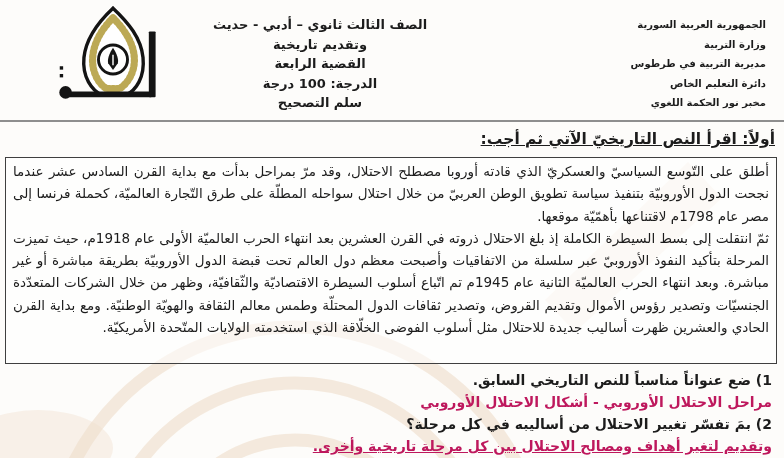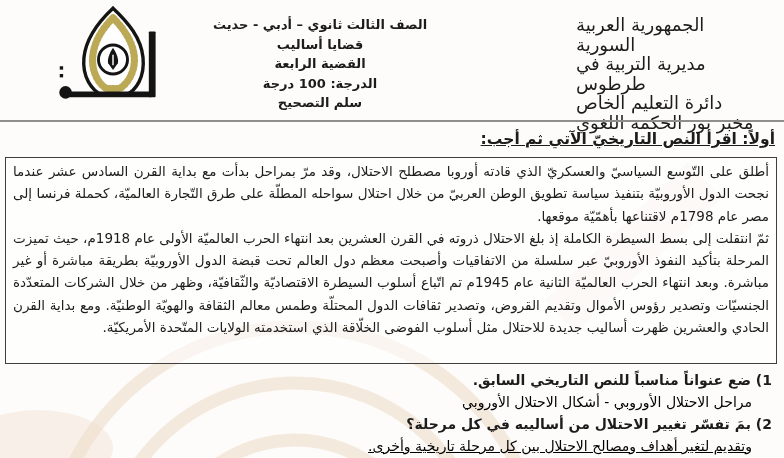--- a/index.html
+++ b/index.html
@@ -10,21 +10,21 @@
     direction:rtl;
     color:#1c1c1c;
   }
   .page{position:relative;width:784px;height:458px;}
   .wm{position:absolute;inset:0;z-index:0;pointer-events:none;}
   .content{position:absolute;inset:0;z-index:1;}
 
   
   .col-ministry{
     position:absolute;top:15px;right:18px;width:190px;
-    text-align:left;font-weight:400;font-size:18px;line-height:19.5px;
+    text-align:right;font-weight:700;font-size:10px;line-height:19.5px;
   }
   .col-exam{
     position:absolute;top:15px;right:324px;width:280px;
     text-align:center;font-weight:700;font-size:13px;line-height:19.5px;
   }
   .logo{position:absolute;top:2px;left:52px;width:122px;height:113px;}
   .rule{
     position:absolute;top:120px;left:0;width:784px;height:0;
     border-top:2px solid #8e8e8e;
   }
@@ -45,21 +45,21 @@
     overflow:hidden;background:rgba(255,255,255,0.55);
   }
   .passage-box p{margin:0;}
 
   
   .questions{
     position:absolute;top:369px;right:12px;left:8px;
     font-size:14px;line-height:22px;
   }
   .q{font-weight:600;}
-  .a{font-weight:400;color:#000000;margin-right:20px;}
+  .a{font-weight:700;color:#be185d;margin-right:0;}
   .a.u{text-decoration:underline;}
 </style>
 </head>
 <body>
 
 <div class="page">
 
   <svg class="wm" viewBox="0 0 784 458" xmlns="http://www.w3.org/2000/svg">
     <g fill="none" stroke="#ecd8c2" stroke-width="13" opacity="0.5">
       <circle cx="295" cy="575" r="135"></circle>
@@ -69,28 +69,29 @@
     <path d="M545 300 L688 162 L722 198 L575 332 Z" fill="#f4e7d7" opacity="0.45"></path>
     <ellipse cx="38" cy="448" rx="75" ry="38" fill="#f0dfcc" opacity="0.4"></ellipse>
   </svg>
 
   <div class="content">
 
     <header>
 
       <div class="col-ministry">
         <div>الجمهورية العربية السورية</div>
+        <div>وزارة التربية</div>
         <div>مديرية التربية في طرطوس</div>
         <div>دائرة التعليم الخاص</div>
         <div>مخبر نور الحكمة اللغوي</div>
       </div>
 
       <div class="col-exam">
         <div>الصف الثالث ثانوي – أدبي - حديث</div>
-        <div>قضايا أساليب</div>
+        <div>وتقديم تاريخية</div>
         <div>القضية الرابعة</div>
         <div>الدرجة: 100 درجة</div>
         <div>سلم التصحيح</div>
       </div>
 
       <div class="logo">
         <svg width="122" height="113" viewBox="0 0 126 116" xmlns="http://www.w3.org/2000/svg">
 
           <path d="M63 6 C47 21 35 37 33 57 C31 77 41 91 52 96 L76 96 C87 91 96 77 94 57 C92 37 79 21 63 6 Z" fill="#ffffff" stroke="#141414" stroke-width="3.5"></path>
 

